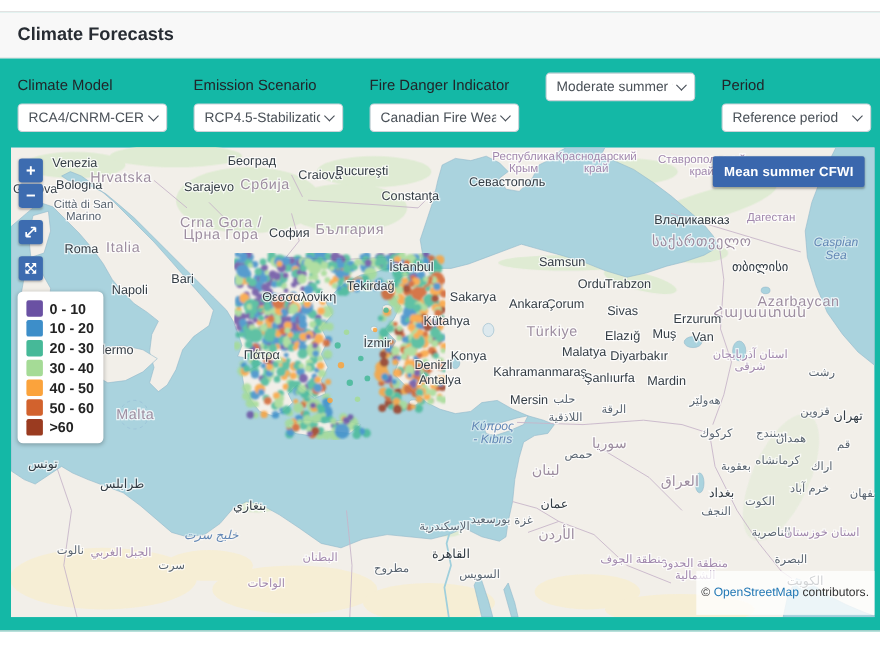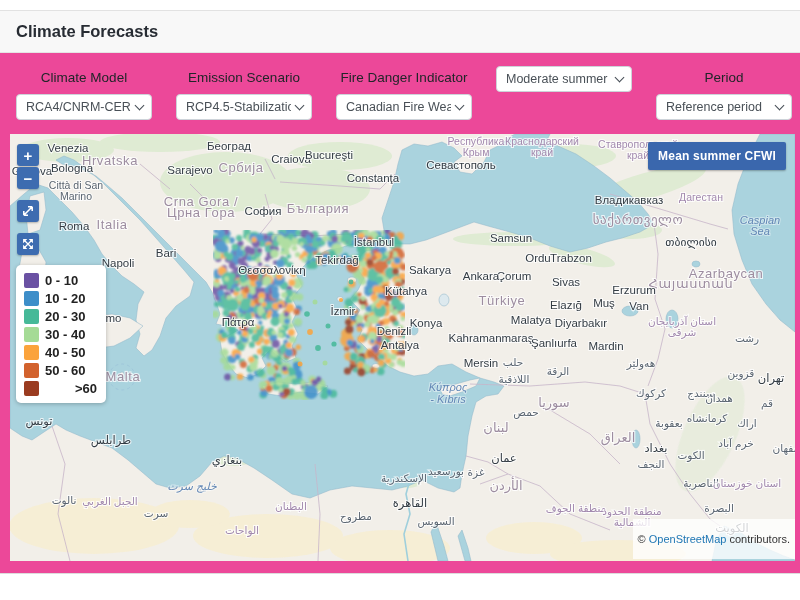--- a/index.html
+++ b/index.html
@@ -1,37 +1,37 @@
 <!DOCTYPE html>
 <html><head>
 <meta charset="utf-8">
 <style>
   html,body{margin:0;padding:0;}
   body{width:800px;height:600px;background:#fff;font-family:"Liberation Sans",sans-serif;overflow:hidden;}
-  .panel{margin-top:10px;border-top:1px solid #e2e2e2;border-bottom:1px solid #dcdcdc;padding-bottom:12px;background:#ec4899;}
+  .panel{margin-top:10px;border-top:1px solid #e2e2e2;border-bottom:1px solid #dcdcdc;padding-bottom:12px;background:#14b8a6;}
   .panel-header{background:#f8f8f8;border-bottom:1px solid #e5e5e5;padding:11px 16px;}
   .panel-header h1{margin:0;font-size:16.5px;font-weight:bold;color:#272c33;}
   .controls{display:flex;gap:24px;padding:13px 16px 12px;}
   .ctrl{width:136px;flex:0 0 auto;}
-  .ctrl .lbl{display:block;font-size:13.5px;color:#212529;margin:4px 0 9px;text-align:center;}
+  .ctrl .lbl{display:block;font-size:13.5px;color:#212529;margin:4px 0 9px;}
   .selwrap{position:relative;}
   .selwrap select{width:100%;height:26px;appearance:none;-webkit-appearance:none;-moz-appearance:none;
      border:1px solid #cdd3d9;border-radius:4px;background:#fff;color:#495057;font-size:12.5px;
      font-family:"Liberation Sans",sans-serif;padding:2px 20px 2px 9px;text-overflow:'';overflow:hidden;}
   .chev{position:absolute;right:9px;top:8px;width:6px;height:6px;border-right:1.7px solid #454c55;
      border-bottom:1.7px solid #454c55;transform:rotate(45deg);pointer-events:none;}
   .map{position:relative;margin:2px 5px 0 10px;height:427px;background:#aad3de;overflow:hidden;cursor:grab;}
   .map svg.base{position:absolute;left:0;top:0;}
   .mapbtn{position:absolute;left:7px;width:22px;height:22px;background:#3d6cb0;color:#fff;border:0;border-radius:3px;
      display:flex;align-items:center;justify-content:center;font-size:15px;font-weight:bold;cursor:pointer;
      box-shadow:0 1px 2px rgba(0,0,0,.25);padding:0;}
   .legend{position:absolute;left:6px;top:131px;background:#fff;border-radius:5px;box-shadow:0 1px 4px rgba(0,0,0,.25);
      padding:8px 9px 7px 8px;}
   .legrow{display:flex;align-items:center;margin-bottom:3px;}
-  .legrow:last-child{margin-bottom:0;gap:30px;}
+  .legrow:last-child{margin-bottom:0;}
   .sw{width:15px;height:15px;border-radius:2px;margin-right:6px;flex:0 0 auto;}
   .leglab{font-size:13px;color:#222;white-space:nowrap;font-weight:bold;}
   .badge{position:absolute;right:9px;top:8px;background:#3a67ad;color:#fff;font-size:12px;font-weight:bold;
      padding:7px 10px;border-radius:2px;box-shadow:0 1px 2px rgba(0,0,0,.3);letter-spacing:.2px;}
   .attrib{position:absolute;right:0;bottom:2px;background:rgba(255,255,255,.78);font-size:11px;color:#333;
      padding:14px 5px;white-space:nowrap;}
   .attrib a{color:#2077b4;text-decoration:none;}
   
   text{font-family:"Liberation Sans","DejaVu Sans",sans-serif;paint-order:stroke;stroke:#ffffff;stroke-width:2.2px;stroke-opacity:.75;}
   text.ct{font-size:11.5px;fill:#333c44;}

